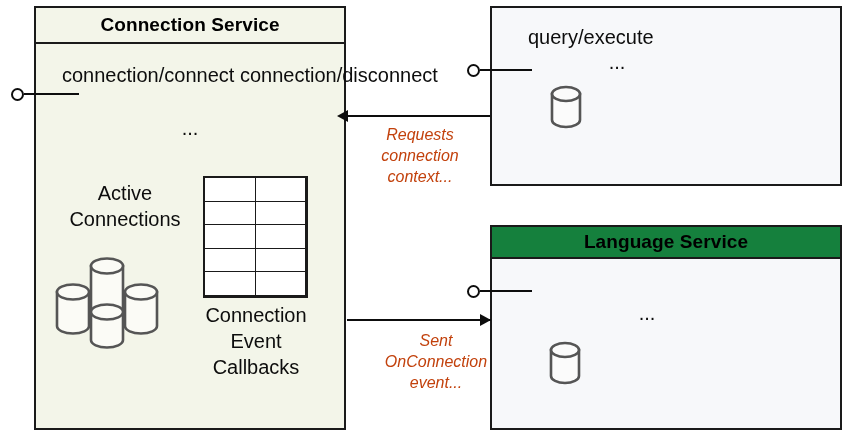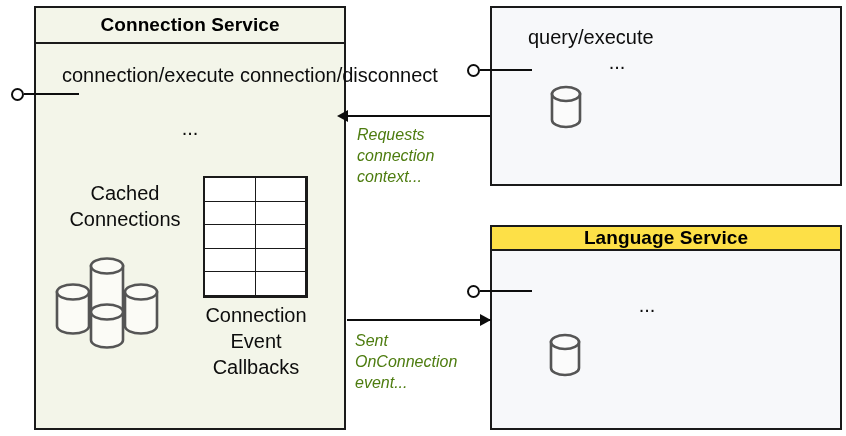--- a/index.html
+++ b/index.html
@@ -54,21 +54,21 @@
     left: 490px; top: 6px; width: 352px; height: 180px;
     background: #f7f8fa;
   }
   #query-service .title-band { height: 36px; background: #f7f8fa; }
 
   
   #language-service {
     left: 490px; top: 225px; width: 352px; height: 205px;
     background: #f7f8fa;
   }
-  #language-service .title-band { height: 24px; background: #fde047; }
+  #language-service .title-band { height: 32px; background: #15803d; }
 
   
   .op-list {
     position: absolute;
     font-size: 20px;
     color: #0d0d0d;
     line-height: 26px;
     white-space: nowrap;
   }
   .ellipsis-line {
@@ -109,22 +109,22 @@
     border-bottom: 6px solid transparent;
   }
   .arrowhead.left  { border-right: 11px solid #0d0d0d; }
   .arrowhead.right { border-left: 11px solid #0d0d0d; }
 
   .conn-label {
     position: absolute;
     font-style: italic;
     font-size: 16px;
     line-height: 21px;
-    color: #4d7c0f;
-    text-align: left;
+    color: #c2410c;
+    text-align: center;
     white-space: pre-line;
   }
 
   
   .artifact-label {
     position: absolute;
     font-size: 20px;
     line-height: 26px;
     color: #0d0d0d;
     text-align: center;
@@ -152,26 +152,26 @@
 <body>
 
 <div id="canvas">
 
   <div class="component" id="connection-service">
     <div class="title-band">
       <span class="title-text">Connection Service</span>
     </div>
     <div class="body">
 
-      <span class="op-list" style="left:26px; top:18px;">connection/execute
+      <span class="op-list" style="left:26px; top:18px;">connection/connect
 connection/disconnect</span>
 
       <span class="ellipsis-line" style="left:0; top:74px; width:308px;">...</span>
 
-      <span class="artifact-label" style="left:6px; top:136px; width:166px;">Cached
+      <span class="artifact-label" style="left:6px; top:136px; width:166px;">Active
 Connections</span>
 
       <div class="cyl" style="left:11px; top:206px;">
         <svg width="120" height="98" viewBox="0 0 120 98">
           <g fill="#fbfbf6" stroke="#555555" stroke-width="2.6">
 
             <path d="M44,16 L44,62 A16,7.5 0 0 0 76,62 L76,16 Z"></path>
             <ellipse cx="60" cy="16" rx="16" ry="7.5"></ellipse>
 
             <path d="M10,42 L10,76 A16,7.5 0 0 0 42,76 L42,42 Z"></path>
@@ -262,17 +262,17 @@
   </div>
 
   <div class="conn-line" style="left:348px; top:115px; width:142px;"></div>
   <div class="arrowhead left" style="left:337px; top:110px;"></div>
   <div class="conn-label" style="left:357px; top:124px; width:126px;">Requests
 connection
 context...</div>
 
   <div class="conn-line" style="left:347px; top:319px; width:144px;"></div>
   <div class="arrowhead right" style="left:480px; top:314px;"></div>
-  <div class="conn-label" style="left:355px; top:330px; width:130px;">Sent
+  <div class="conn-label" style="left:371px; top:330px; width:130px;">Sent
 OnConnection
 event...</div>
 
 </div>
 
 </body></html>

